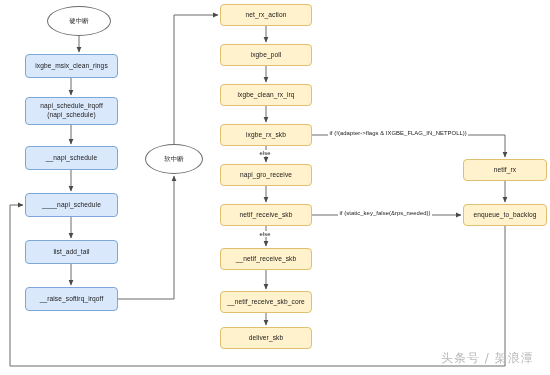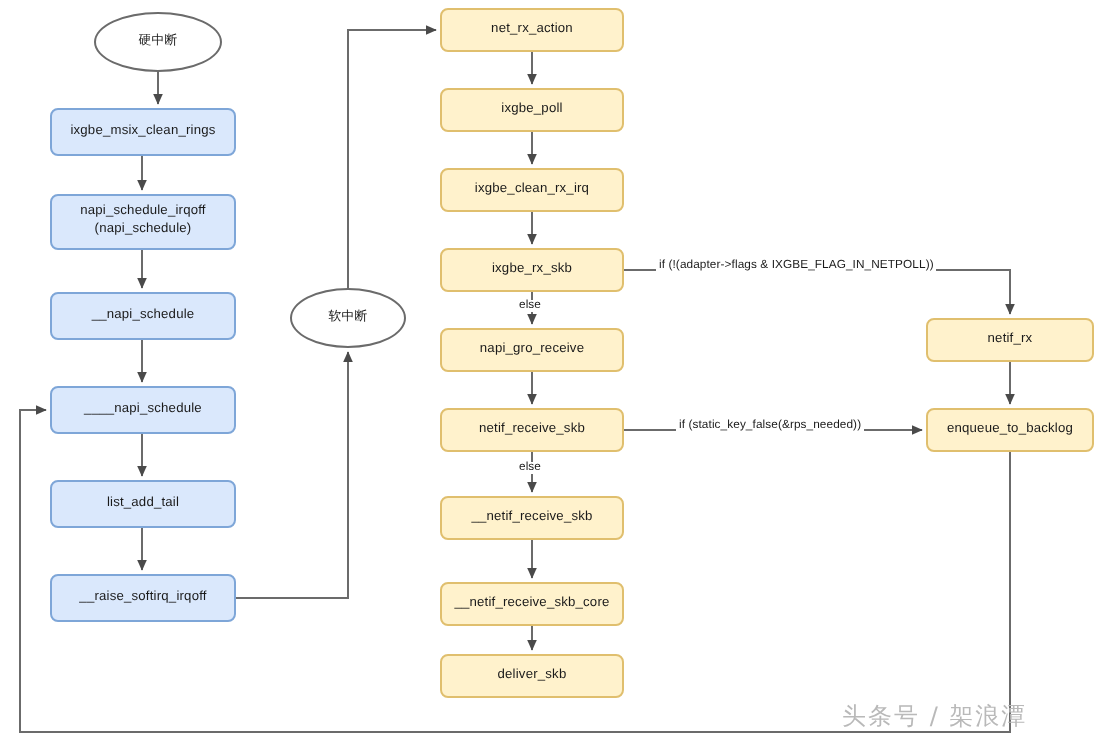--- a/index.html
+++ b/index.html
@@ -134,15 +134,15 @@
   <div class="node yellow" style="left:220px; top:291px; width:92px;  height:22px;">__netif_receive_skb_core</div>
   <div class="node yellow" style="left:220px; top:327px; width:92px;  height:22px;">deliver_skb</div>
   <div class="node yellow" style="left:463px; top:159px; width:84px;  height:22px;">netif_rx</div>
   <div class="node yellow" style="left:463px; top:204px; width:84px;  height:22px;">enqueue_to_backlog</div>
 
   <div class="edge-label" style="left:328px; top:130px;">if (!(adapter-&gt;flags &amp; IXGBE_FLAG_IN_NETPOLL))</div>
   <div class="edge-label" style="left:258px; top:150px;">else</div>
   <div class="edge-label" style="left:338px; top:210px;">if (static_key_false(&amp;rps_needed))</div>
   <div class="edge-label" style="left:258px; top:231px;">else</div>
 
-  <div class="watermark" style="left:421px; top:350px;text-align:center;">头条号 / 架浪潭</div>
+  <div class="watermark" style="left:441px; top:350px;text-align:center;">头条号 / 架浪潭</div>
 
 </div>
 
 </body></html>

